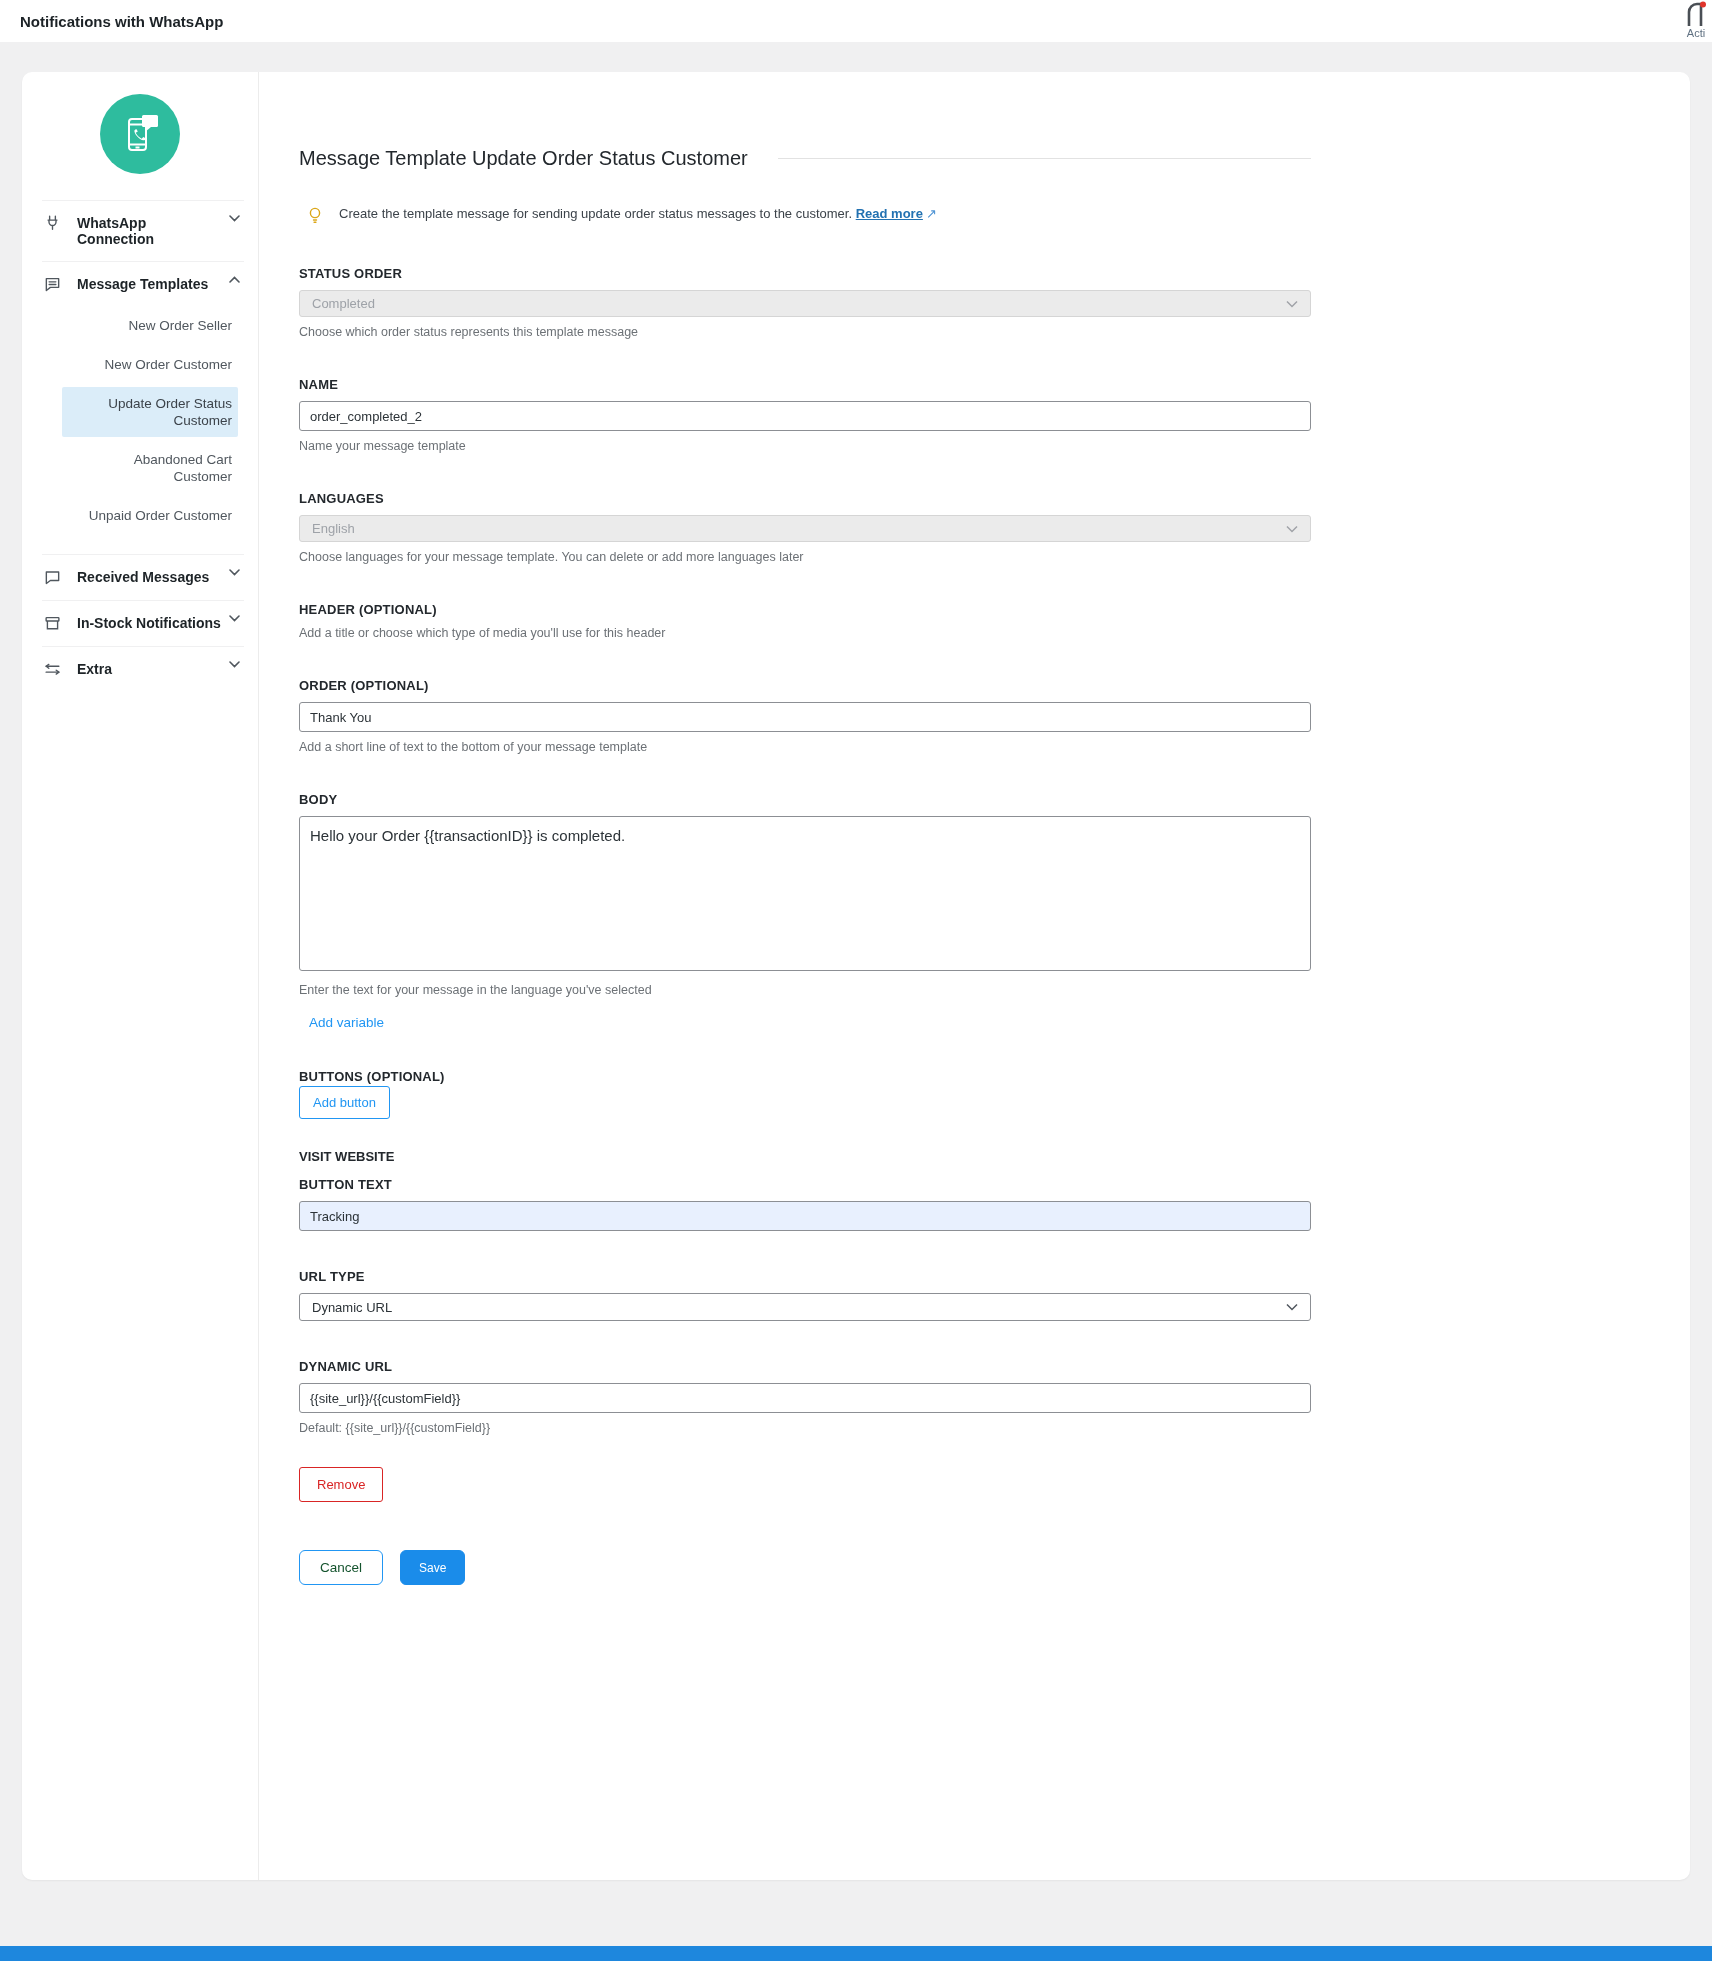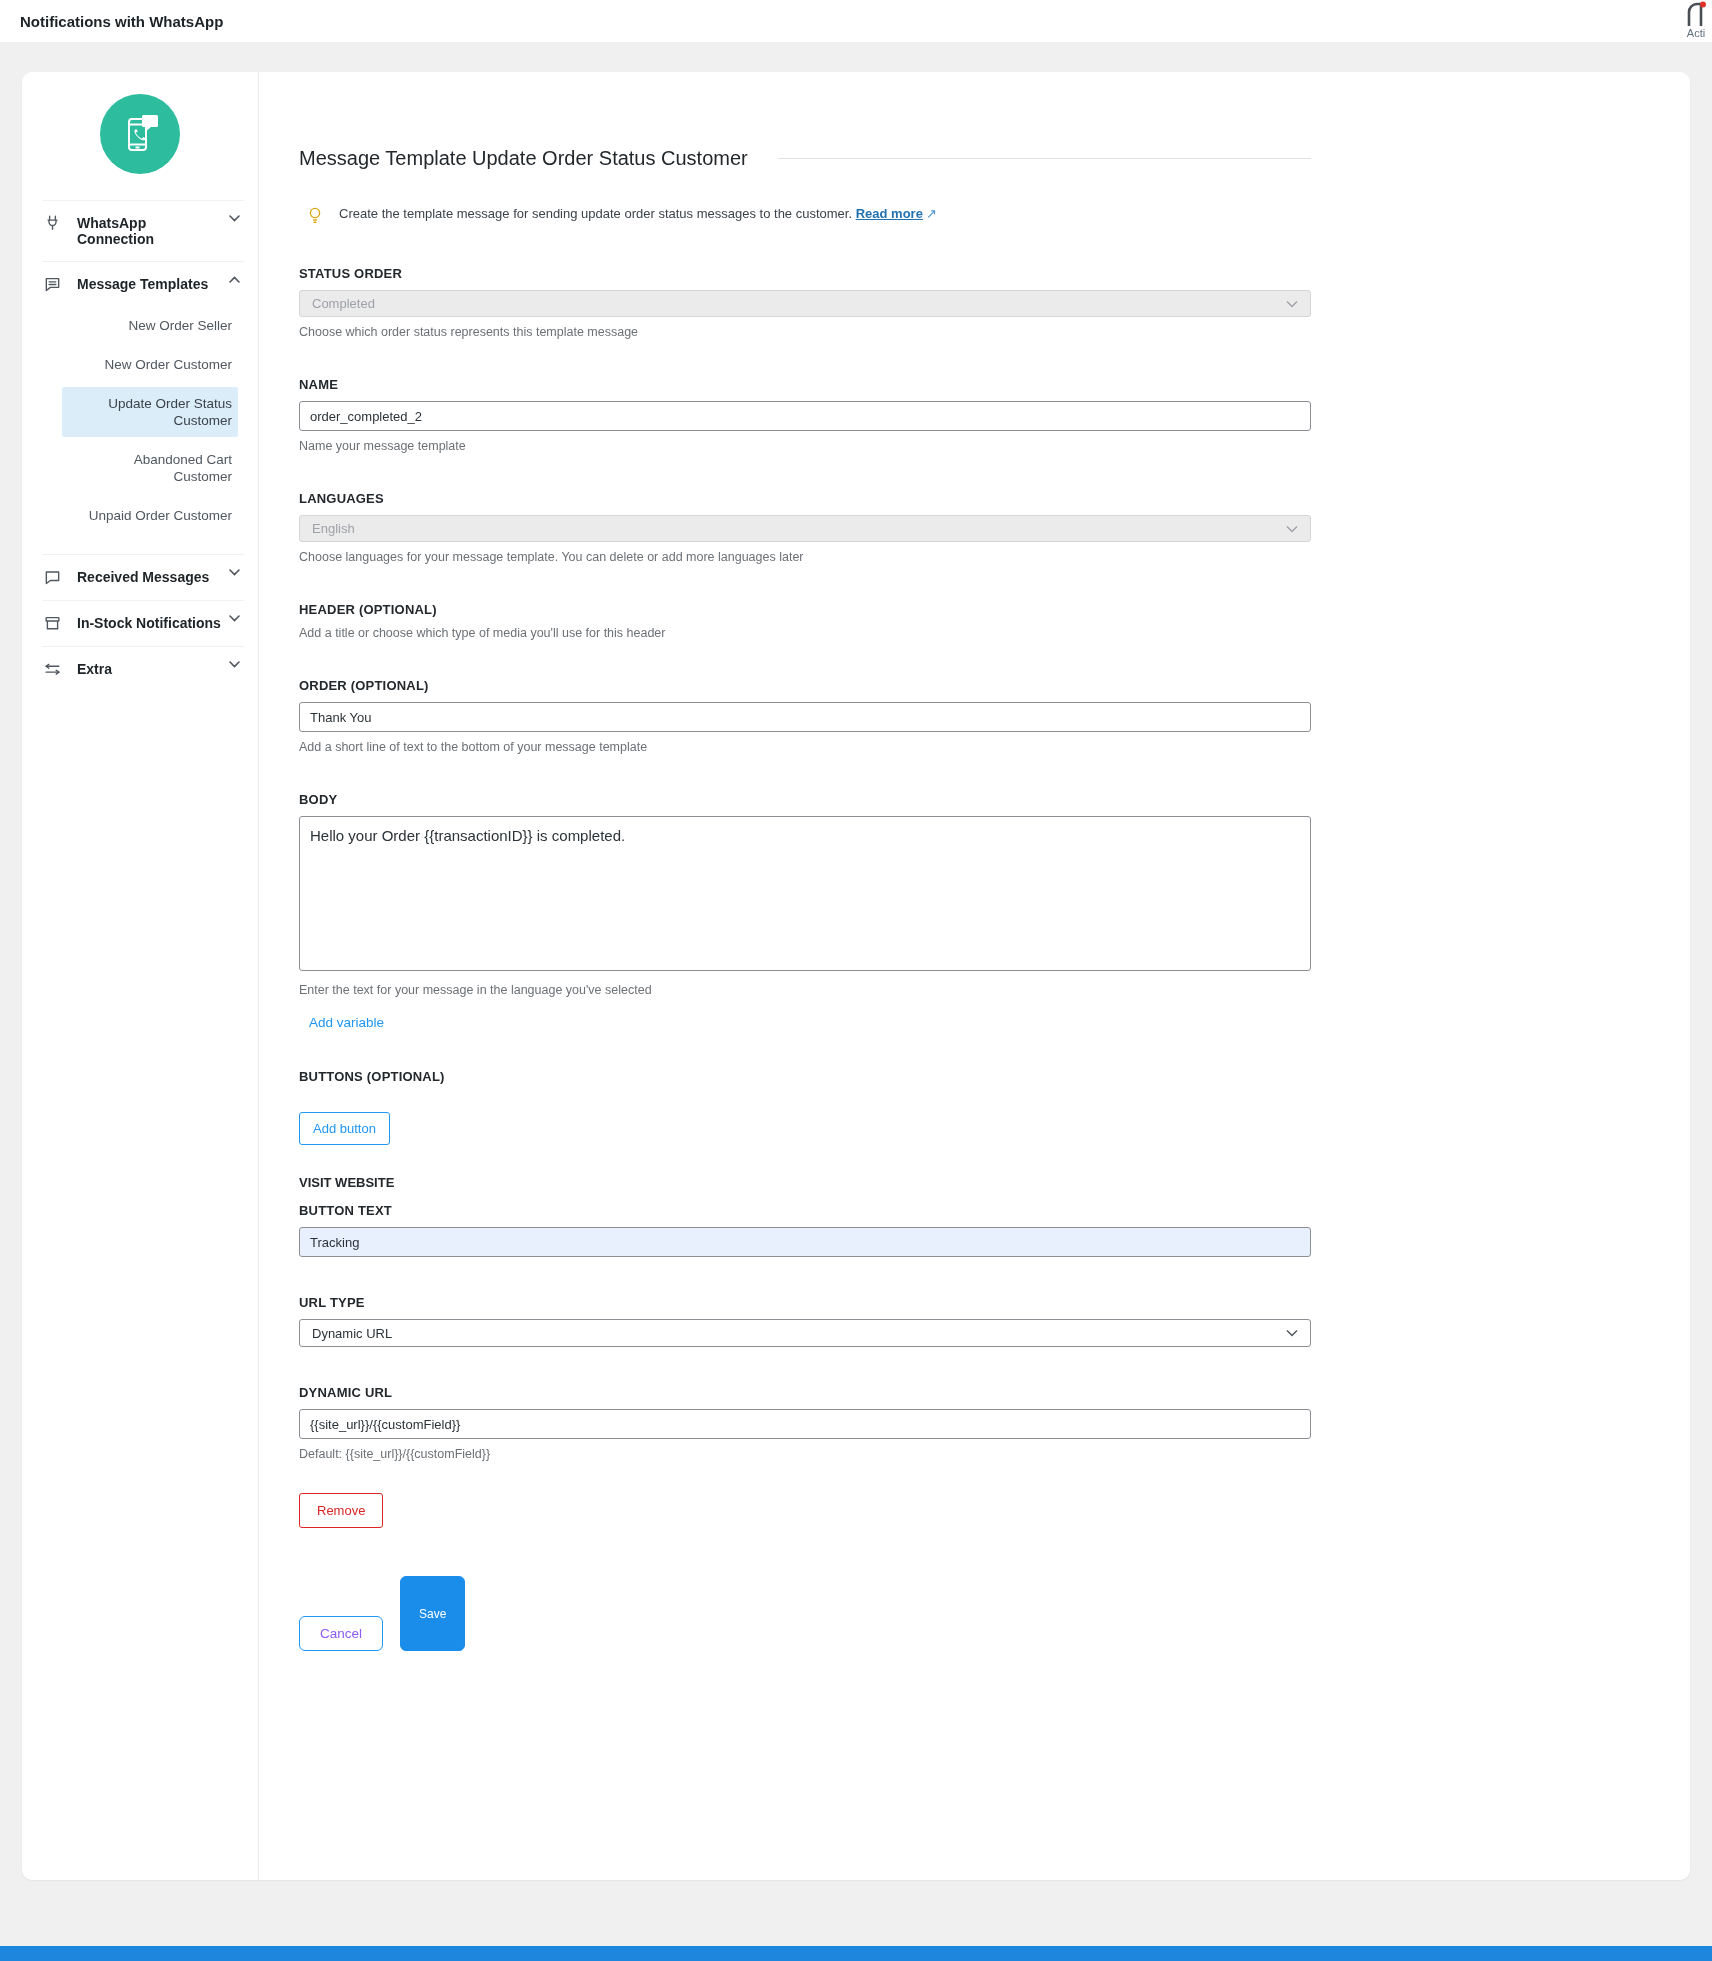--- a/index.html
+++ b/index.html
@@ -88,21 +88,21 @@
   .btn-addbutton {
     border: 1px solid #2196f3; color: #2196f3; border-radius: 3px; padding: 8px 13px;
   }
   .visit-label { font-size: 13px; font-weight: 700; color: #23282d; margin-bottom: 13px; }
   .btn-remove {
     border: 1px solid #d92525; color: #d92525; border-radius: 3px; padding: 9px 17px;
     margin-top: 8px;
   }
   .actions { display: flex; gap: 17px; margin-top: 48px; }
   .btn-cancel {
-    border: 1px solid #2196f3; color: #8b5cf6; border-radius: 6px; padding: 9px 20px; font-size: 13.5px; margin-top: 40px;
+    border: 1px solid #2196f3; color: #14532d; border-radius: 6px; padding: 9px 20px; font-size: 13.5px;
   }
   .btn-save {
     border: 1px solid #1a8cea; background: #1a8cea; color: #fff; border-radius: 6px;
     padding: 9px 18px; font-size: 12px;
   }
   .bottom-strip { position: absolute; left: 0; bottom: 0; width: 100%; height: 15px; background: #1e87dd; }
   svg { display: block; }
 </style>
 </head>
 <body>
@@ -303,21 +303,21 @@
       
       <div class="group">
         <div class="g-label">BODY</div>
         <textarea class="body-area" style="">Hello your Order {{transactionID}} is completed.</textarea>
         <div class="help">Enter the text for your message in the language you've selected</div>
         <a class="add-variable">Add variable</a>
       </div>
 
       
       <div class="group" style="margin-bottom:30px;">
-        <div class="g-label" style="margin-bottom:28px;">BUTTONS (OPTIONAL)</div>
+        <div class="g-label" style="margin-bottom:2px;">BUTTONS (OPTIONAL)</div>
         <button class="btn btn-addbutton">Add button</button>
       </div>
 
       
       <div class="group">
         <div class="visit-label">VISIT WEBSITE</div>
         <div class="g-label">BUTTON TEXT</div>
         <input class="text-input autofill" type="text" value="Tracking" style="">
       </div>
 

